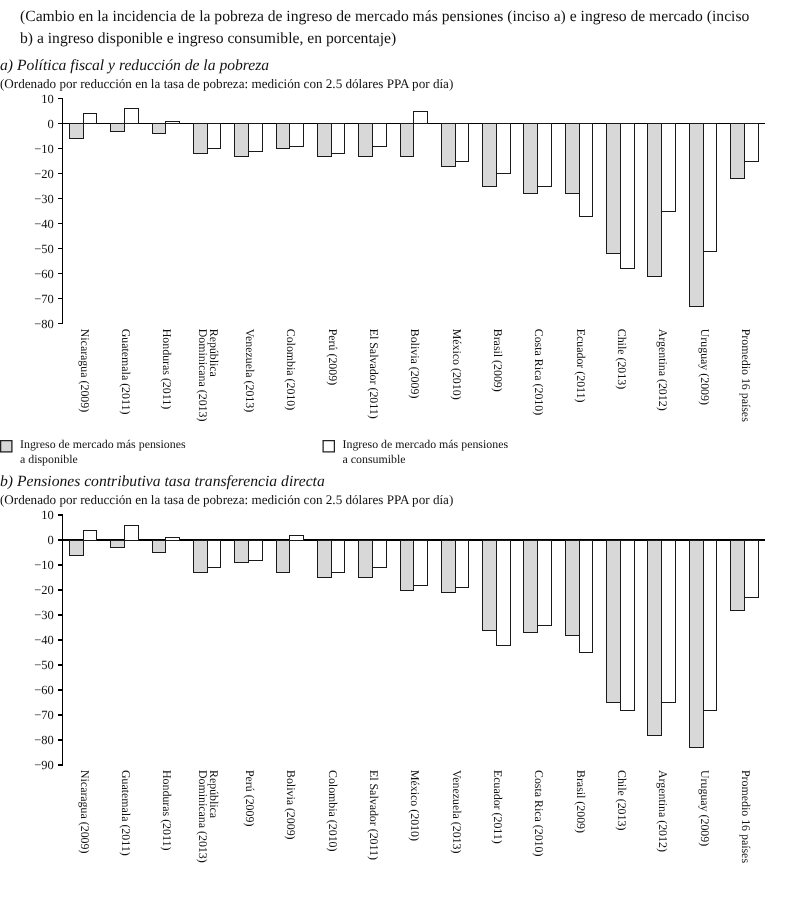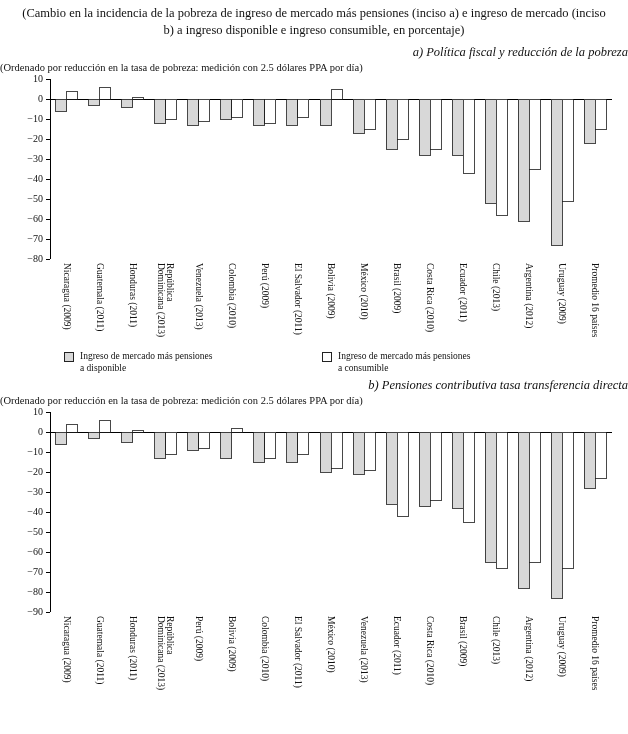--- a/index.html
+++ b/index.html
@@ -4,31 +4,31 @@
 <style>
   * { margin:0; padding:0; box-sizing:border-box; }
   html,body { background:#fff; }
   body {
     width:628px; height:734px; overflow:hidden;
     color:#111;
     font-family:"Liberation Serif","DejaVu Serif",serif;
   }
   .page { width:628px; padding-top:5px; }
   .fig-title {
-    text-align:center; font-size:12.5px; line-height:1.32;
+    text-align:left; font-size:12.5px; line-height:1.32;
     max-width:596px; margin:0 auto 7px auto;
   }
   .panel-title {
-    text-align:right; font-style:italic; font-weight:normal;
+    text-align:left; font-style:italic; font-weight:normal;
     font-size:12.5px; margin-top:3px;
   }
   .panel-subtitle { font-size:10.5px; margin-top:2px; }
   .chart svg { display:block; }
   svg text { font-family:"Liberation Serif","DejaVu Serif",serif; fill:#111; }
-  .legend { display:flex; padding-left:64px; margin-top:1px; }
+  .legend { display:flex; margin-top:1px; }
   .legend-item { display:flex; align-items:flex-start; width:258px; }
   .swatch {
     width:10px; height:10px; border:1px solid #222;
     flex:0 0 auto; margin-top:2px; margin-right:6px;
   }
   .legend-label { font-size:9.5px; line-height:1.3; white-space:pre-line; }
 </style>
 </head>
 <body>
 

